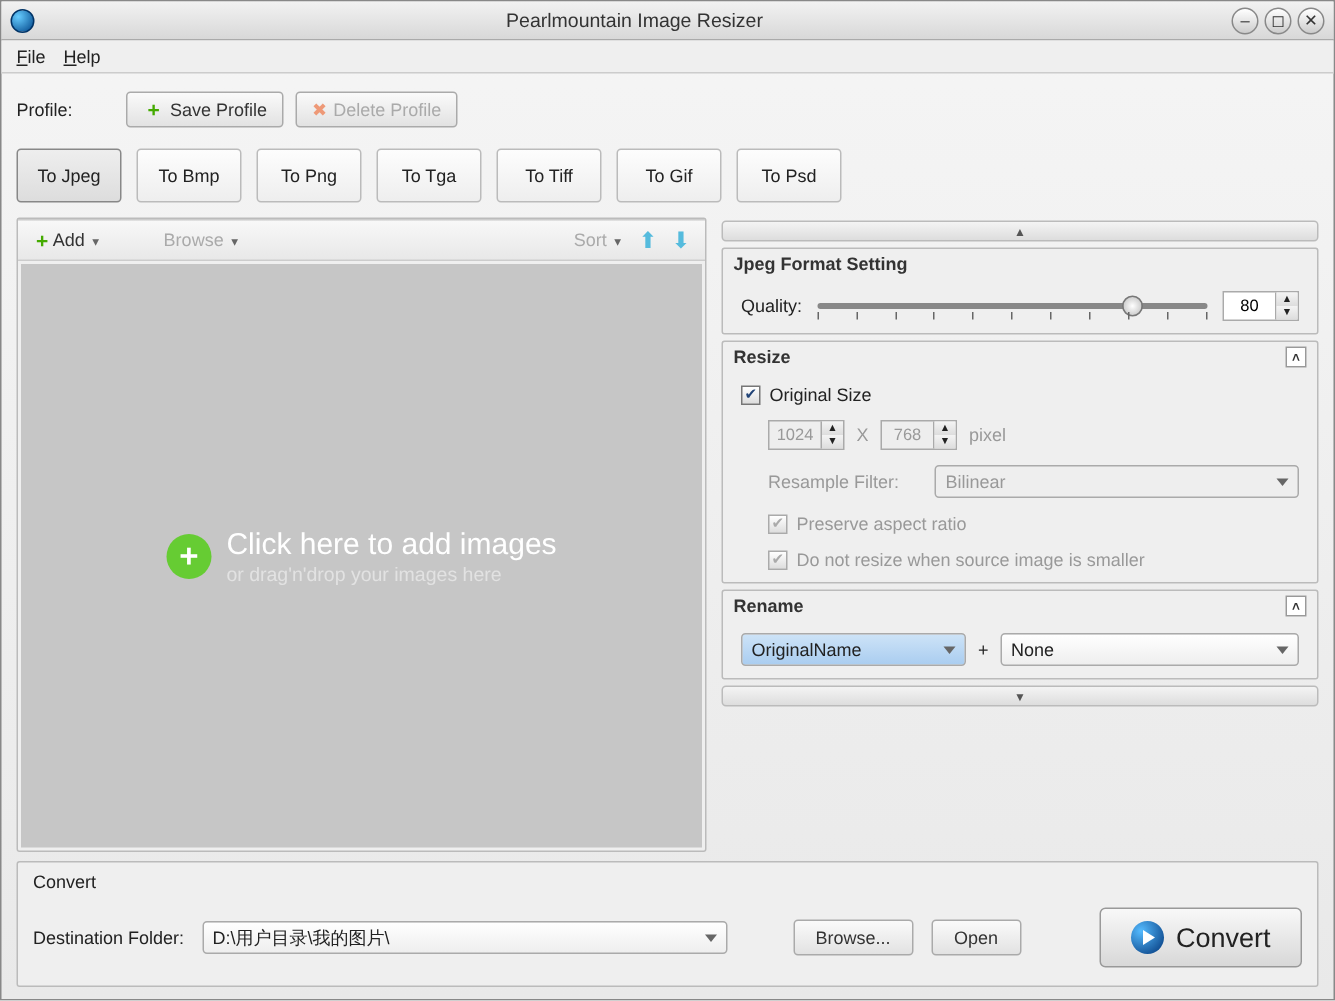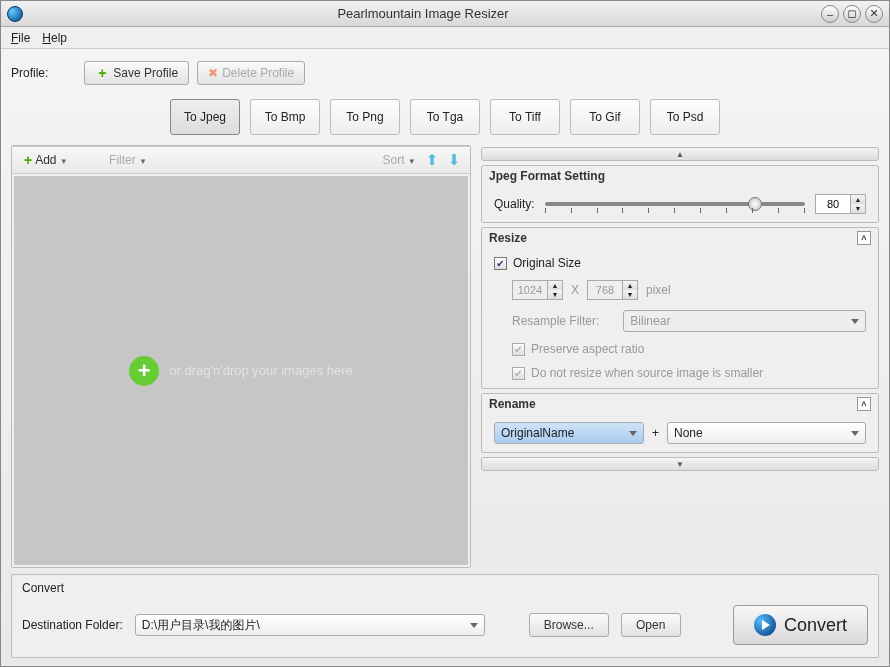--- a/index.html
+++ b/index.html
@@ -17,21 +17,21 @@
 .profile-row { padding:4px 0;}
 .label { font-size:12px; color:#222;}
 .combo { height:22px; background:linear-gradient(#fff,#eee); border:1px solid #aaa; border-radius:3px; display:flex; align-items:center; padding:0 20px 0 6px; position:relative; font-size:12px;}
 .combo::after { content:""; position:absolute; right:6px; width:0;height:0; border-left:4px solid transparent; border-right:4px solid transparent; border-top:5px solid #666;}
 .combo .ico { width:14px; height:14px; background:linear-gradient(#bdf,#69c); border:1px solid #58a; margin-right:5px; border-radius:2px;}
 .btn { height:24px; padding:0 10px; background:linear-gradient(#fafafa,#e2e2e2); border:1px solid #aaa; border-radius:3px; display:flex; align-items:center; gap:4px; font-size:12px; color:#333;}
 .btn.disabled { color:#aaa;}
 .btn .plus { width:14px; height:14px; display:flex; align-items:center; justify-content:center;}
 .plus::before { content:"+"; color:#4a0; font-weight:bold; font-size:14px;}
 .btn .xmark::before { content:"✖"; color:#e97; font-size:12px;}
-.formats { display:flex; gap:10px; padding:4px 0;justify-content:center;}
+.formats { display:flex; gap:10px; padding:4px 0;}
 .format-btn { width:70px; height:36px; background:linear-gradient(#fdfdfd,#eee); border:1px solid #bbb; border-radius:3px; display:flex; align-items:center; justify-content:center; font-size:12px;}
 .format-btn.active { border-color:#888; background:linear-gradient(#eee,#ddd);}
 .mid { display:flex; gap:10px; flex:1; min-height:0;}
 .panel { border:1px solid #bbb; border-radius:2px; background:#efefef; display:flex; flex-direction:column;}
 .left-panel { width:460px;}
 .right-panel { flex:1; display:flex; flex-direction:column;}
 .panel-title { padding:4px 8px; font-size:12px; color:#333; display:flex; justify-content:space-between; align-items:center;}
 .image-toolbar { height:28px; background:linear-gradient(#f8f8f8,#e8e8e8); border-top:1px solid #ccc; border-bottom:1px solid #ccc; display:flex; align-items:center; padding:0 8px; gap:6px;}
 .tb-btn { display:flex; align-items:center; gap:3px; font-size:12px; color:#333; padding:2px 4px;}
 .tb-btn.disabled { color:#aaa;}
@@ -117,35 +117,36 @@
       <div class="panel left-panel">
         <div class="image-toolbar">
           <div class="tb-btn">
             <span class="plus"></span>
             <span>Add</span>
             <span class="dd-arrow"></span>
           </div>
           <div style="width:20px"></div>
           <div class="tb-btn disabled">
             <span class="xmark"></span>
-            <span>Filter</span>
+            <span>Browse</span>
             <span class="dd-arrow"></span>
           </div>
           <div style="flex:1"></div>
           <div class="tb-btn disabled">
             <span>Sort</span>
             <span class="dd-arrow"></span>
           </div>
           <span class="up-ar">⬆</span>
           <span class="dn-ar">⬇</span>
         </div>
         <div class="drop-area">
           <div class="drop-inner">
             <div class="big-plus">+</div>
             <div class="drop-text">
+              <div class="l1">Click here  to add images</div>
               <div class="l2">or drag'n'drop your images here</div>
             </div>
           </div>
         </div>
       </div>
 
       <div class="right-panel">
         <div class="scroll-handle"></div>
 
         <div class="section">

